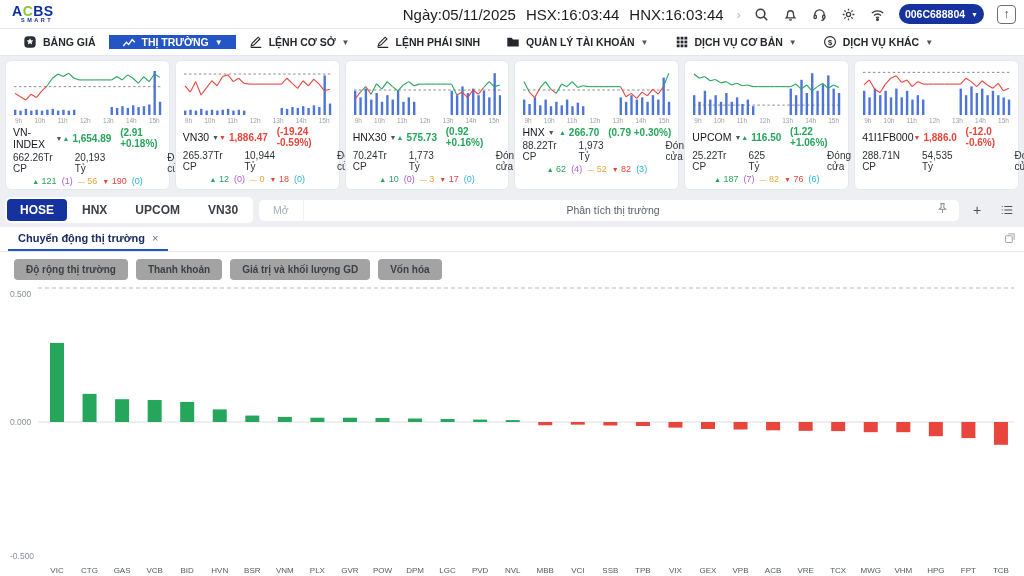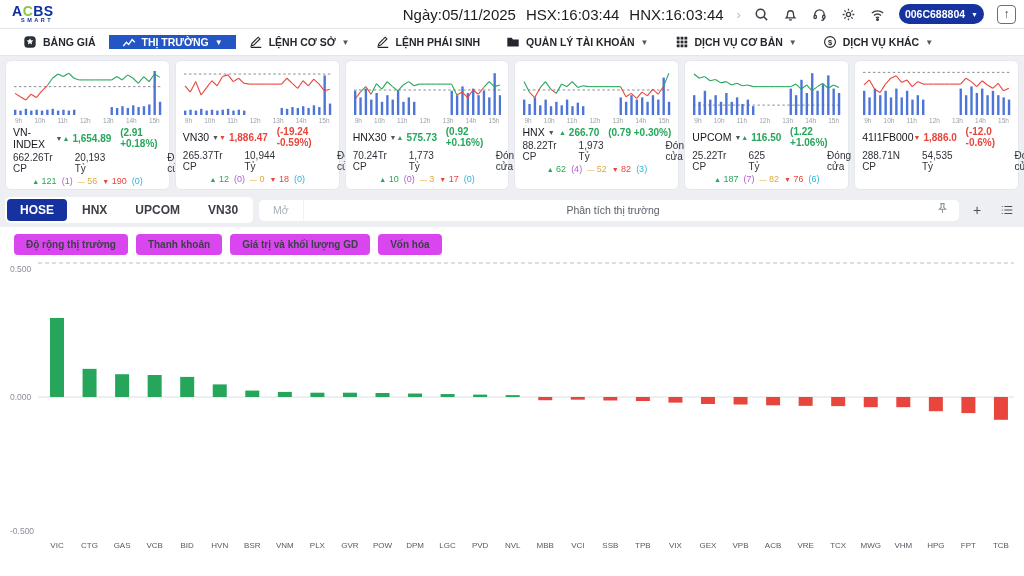--- a/index.html
+++ b/index.html
@@ -60,21 +60,21 @@
   .exicon svg { width:14px; height:14px; }
 
   
   .panel { background:#fff; height:388px; }
   .tabstrip { display:flex; align-items:center; border-bottom:1px solid #e6e8ee; padding:0 8px; height:25px; }
   .ptab { display:flex; align-items:center; gap:7px; font-size:11px; font-weight:bold; color:#1c2b66; padding:0 10px; height:100%; border-bottom:2px solid #2355c4; }
   .ptab .x { color:#6a7078; font-weight:normal; font-size:11px; }
   .popout { margin-left:auto; color:#9aa0a8; }
   .popout svg { width:12px; height:12px; }
   .subtabs { display:flex; gap:8px; padding:7px 14px 5px; }
-  .stab { font-size:10px; font-weight:bold; color:#3c4046; background:#d946ef; border-radius:4px; padding:5px 12px; }
+  .stab { font-size:10px; font-weight:bold; color:#3c4046; background:#a3a3a3; border-radius:4px; padding:5px 12px; }
   .stab.active { background:#16329e; color:#fff; }
 </style>
 </head>
 <body>
 
 <div class="topbar">
   <div class="logo">
     <div class="t">A<span class="dot">C</span>BS</div>
     <div class="s">SMART</div>
   </div>
@@ -719,20 +719,31 @@
   <span class="exicon">+</span>
   <span class="exicon">
     <svg viewBox="0 0 16 16" stroke="currentColor" stroke-width="1.4">
         <path d="M5 4h9M5 8h9M5 12h9"></path>
         <path d="M2 4h1M2 8h1M2 12h1"></path>
       </svg>
     </span>
 </div>
 
 <div class="panel">
+  <div class="tabstrip">
+    <span class="ptab">
+      <span>Chuyển động thị trường</span>
+      <span class="x">×</span>
+    </span>
+    <span class="popout">
+      <svg viewBox="0 0 16 16" fill="none" stroke="currentColor" stroke-width="1.3">
+          <rect x="2" y="5" width="9" height="9" rx="1"></rect>
+          <path d="M5.5 2.5h8v8"></path>
+        </svg></span>
+  </div>
   <div class="subtabs" id="subtabs">
       <span class="stab">Độ rộng thị trường</span>
       <span class="stab">Thanh khoản</span>
       <span class="stab">Giá trị và khối lượng GD</span>
       <span class="stab">Vốn hóa</span>
     </div>
   <svg id="main-chart" width="1024" height="296">
       <line x1="38" x2="1014" y1="3" y2="3" stroke="#b9bdc6" stroke-dasharray="4,3" stroke-width="1"></line>
       <line x1="38" x2="1014" y1="137" y2="137" stroke="#dcdee3" stroke-width="1"></line>
       <text x="10" y="12" font-size="8.5" fill="#8a8f98" font-family="Liberation Sans, sans-serif">0.500</text>

